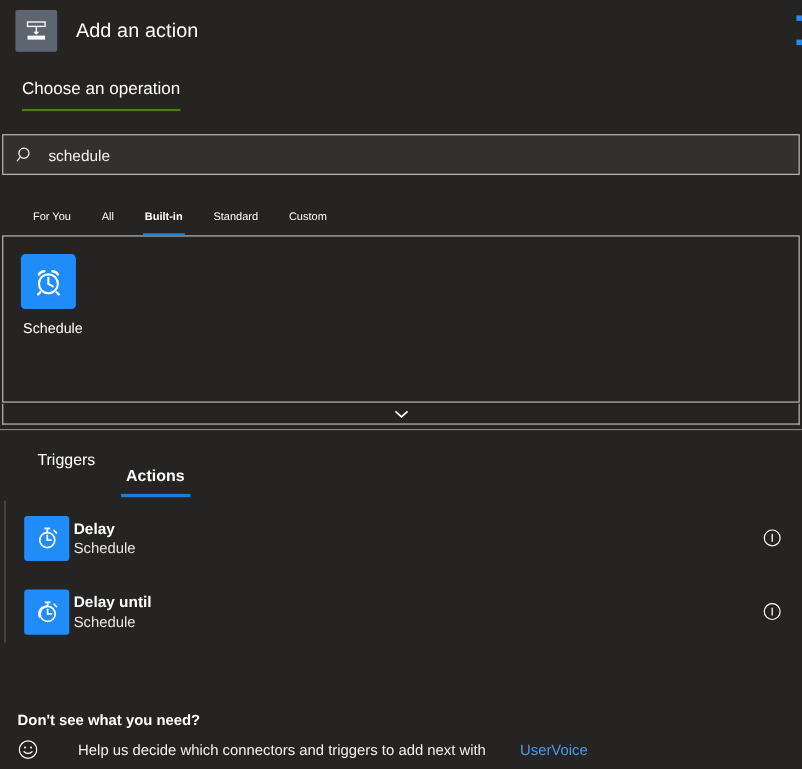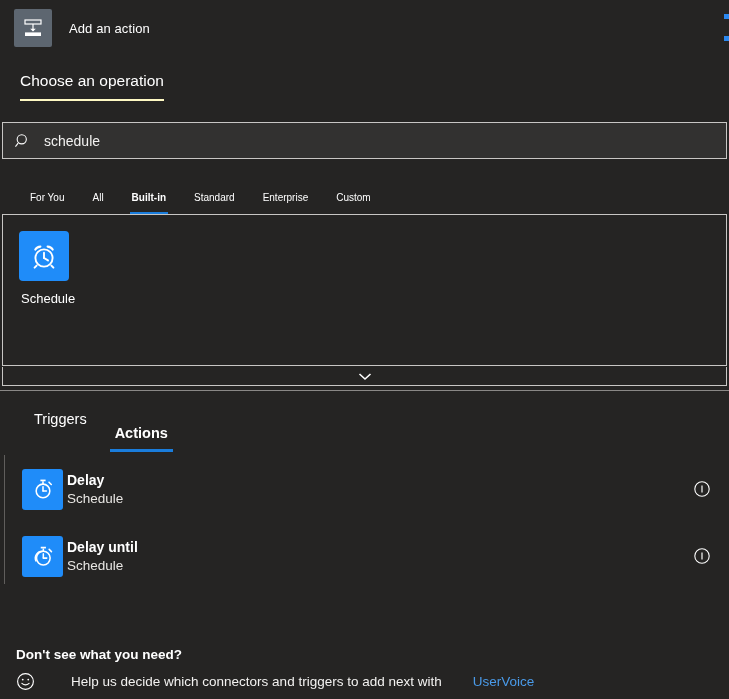--- a/index.html
+++ b/index.html
@@ -35,38 +35,38 @@
     width: 38px;
     height: 38px;
     background: #5d6670;
     border-radius: 2px;
     display: flex;
     align-items: center;
     justify-content: center;
     flex: none;
   }
   .header-title {
-    font-size: 13px;
+    font-size: 18px;
     margin-left: 17px;
     color: #ffffff;
     letter-spacing: 0.1px;
     font-weight: 400;
   }
 
   
   .section-tab-wrap {
     margin-top: 28px;
     padding-left: 20px;
   }
   .section-tab {
     display: inline-block;
     font-size: 15.5px;
     color: #ffffff;
     padding-bottom: 9px;
-    border-bottom: 2px solid #fef9c3;
+    border-bottom: 2px solid #4d7c0f;
   }
 
   
   .search-row {
     margin-top: 21px;
     padding: 0 2px;
   }
   .search-box {
     height: 37px;
     border: 1px solid #c8c6c4;
@@ -320,21 +320,20 @@
       </svg>
       <span class="search-text" title="Search connectors and actions">schedule</span>
     </div>
   </div>
 
   <div class="cat-tabs">
     <div class="cat-tab">For You</div>
     <div class="cat-tab">All</div>
     <div class="cat-tab active">Built-in</div>
     <div class="cat-tab">Standard</div>
-    <div class="cat-tab">Enterprise</div>
     <div class="cat-tab">Custom</div>
   </div>
 
   <div class="panel connectors-panel">
     <div class="connector-tile">
       <div class="connector-icon">
         <svg width="32" height="32" viewBox="0 0 32 32" aria-hidden="true">
           <circle cx="16" cy="18" r="8.6" fill="none" stroke="#ffffff" stroke-width="1.9"></circle>
           <line x1="16" y1="18" x2="16" y2="12.6" stroke="#ffffff" stroke-width="1.9" stroke-linecap="round"></line>
           <line x1="16" y1="18" x2="20" y2="20.4" stroke="#ffffff" stroke-width="1.9" stroke-linecap="round"></line>

